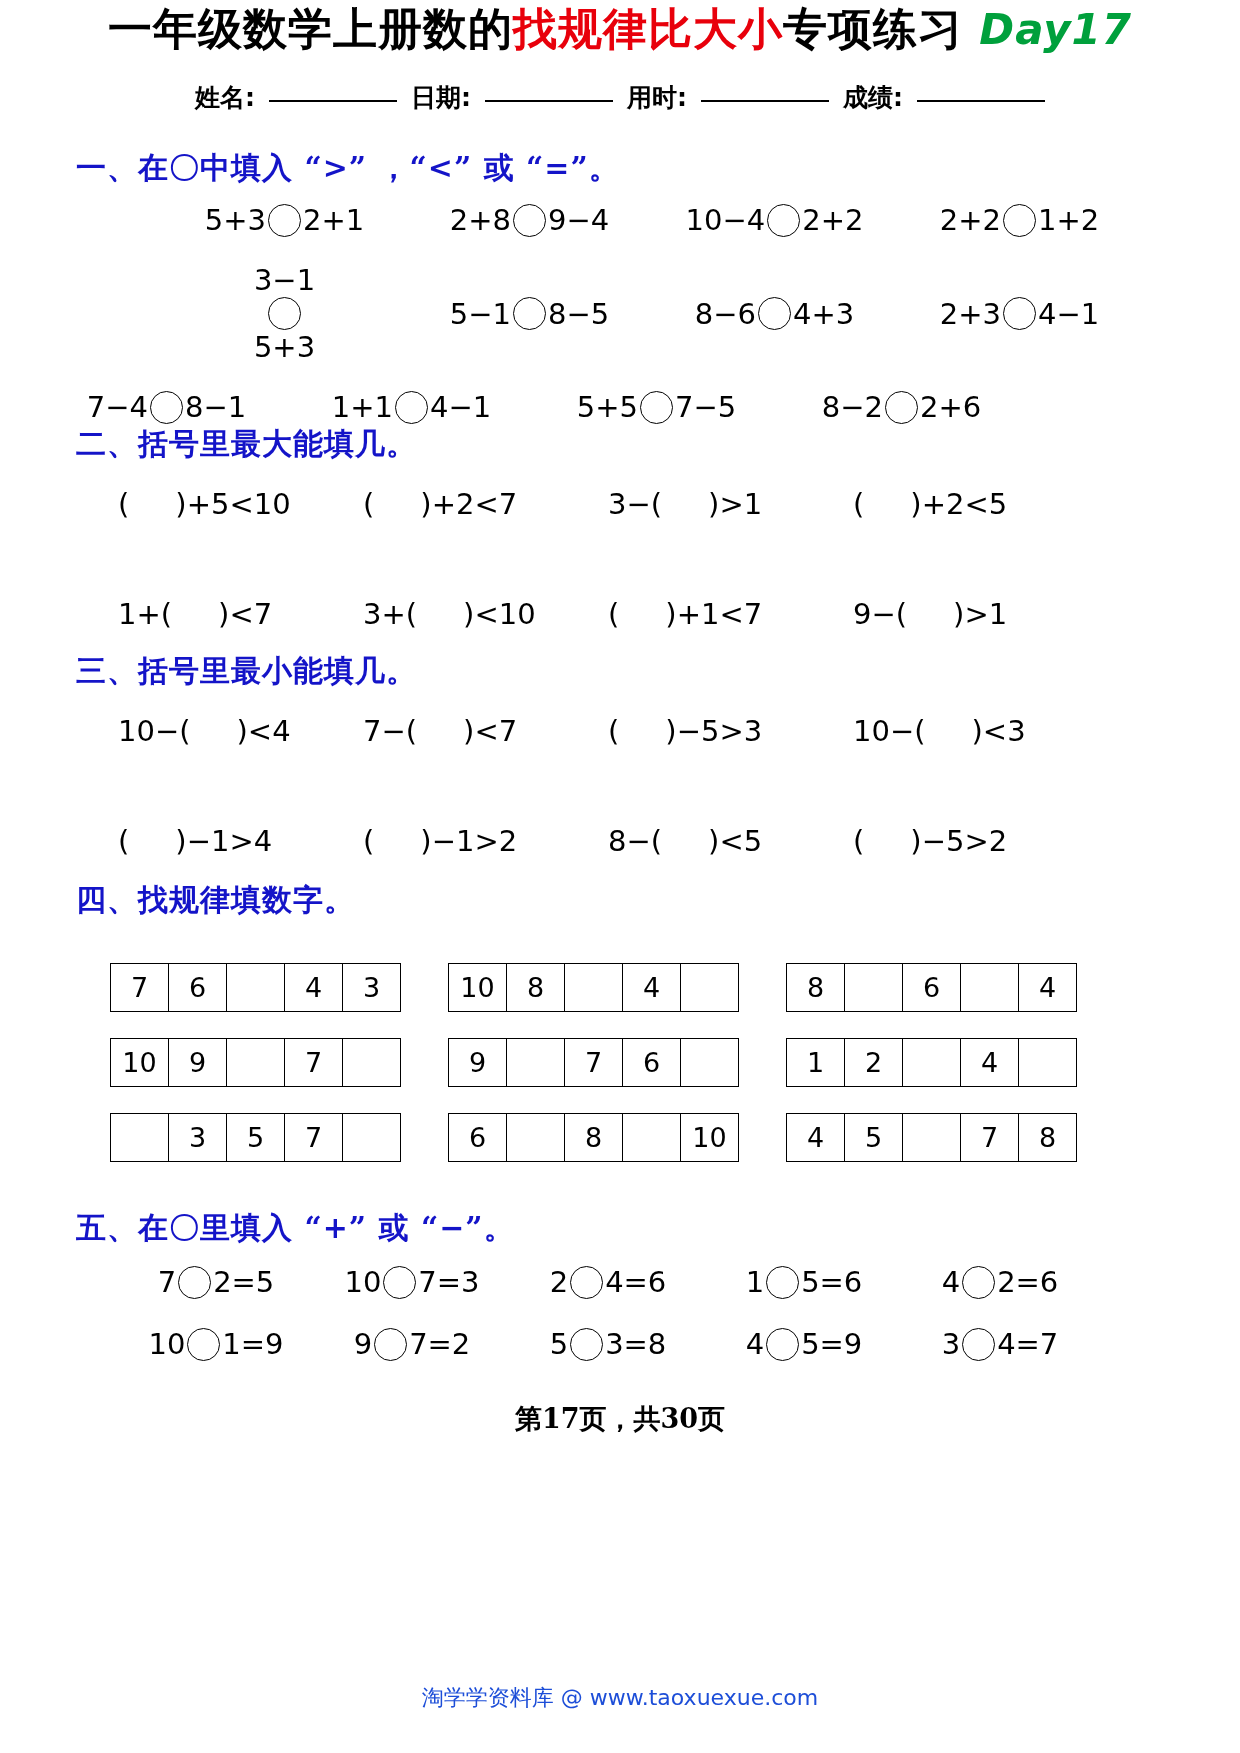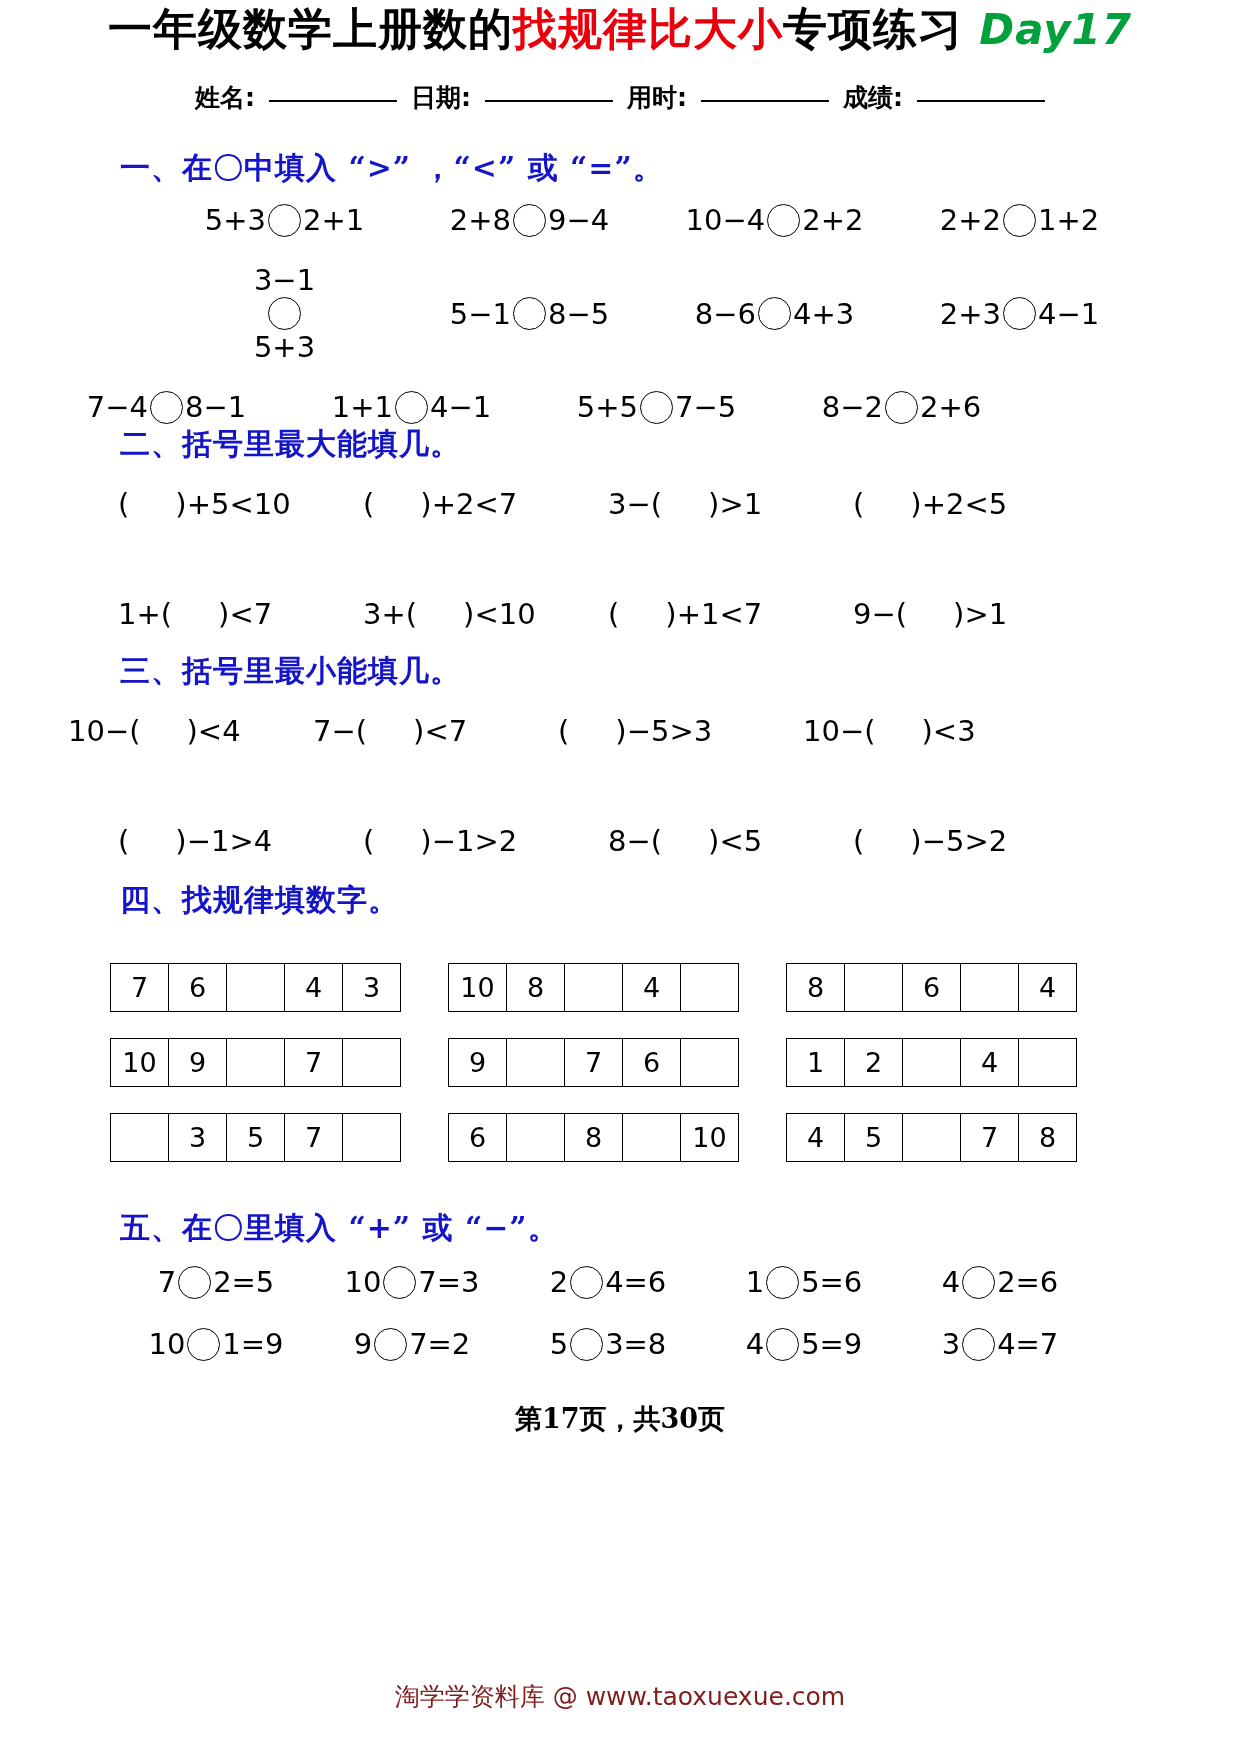--- a/index.html
+++ b/index.html
@@ -42,21 +42,21 @@
     position:relative;top:-4px;
   }
 
   
   .sec-head{
     color:#1414c8;
     font-family:"DejaVu Serif","Liberation Serif",serif;
     font-weight:bold;
     font-size:30px;
     margin:0;
-    padding-left:120px;
+    padding-left:76px;
     letter-spacing:1px;
   }
 
   
   .prow{
     display:flex;
     font-size:29px;
     font-family:"DejaVu Sans","Liberation Sans",sans-serif;
     align-items:center;
   }
@@ -89,22 +89,22 @@
     text-align:center;
     font-size:27px;
     font-family:"DejaVu Serif","Liberation Serif",serif;
     font-weight:bold;
   }
   .watermark{
     position:absolute;
     left:0;right:0;
     bottom:40px;
     text-align:center;
-    color:#7f1d1d;
-    font-size:25px;
+    color:#1d4ed8;
+    font-size:22px;
     font-family:"DejaVu Sans","Liberation Sans",sans-serif;
   }
 </style>
 </head>
 <body>
 
 <div class="page">
 
   <h1 class="title">
     <span class="black">一年级数学上册数的</span><span class="red">找规律比大小</span><span class="black">专项练习</span>
@@ -248,21 +248,21 @@
             <span class="paren-gap"></span>
             <span>)&gt;1</span>
           </div>
         </div>
       </div>
   </div>
 
   <div style="margin-top:20px;">
     <div class="sec-head">三、括号里最小能填几。</div>
     <div id="sec3-rows" style="margin-top:22px;">
-        <div class="prow" style="margin-top: 0px; padding-left: 68px;">
+        <div class="prow" style="margin-top: 0px; padding-left: 118px;">
           <div class="pcell" style="width: 245px; justify-content: flex-start;">
             <span>10−(</span>
             <span class="paren-gap"></span>
             <span>)&lt;4</span>
           </div>
           <div class="pcell" style="width: 245px; justify-content: flex-start;">
             <span>7−(</span>
             <span class="paren-gap"></span>
             <span>)&lt;7</span>
           </div>

